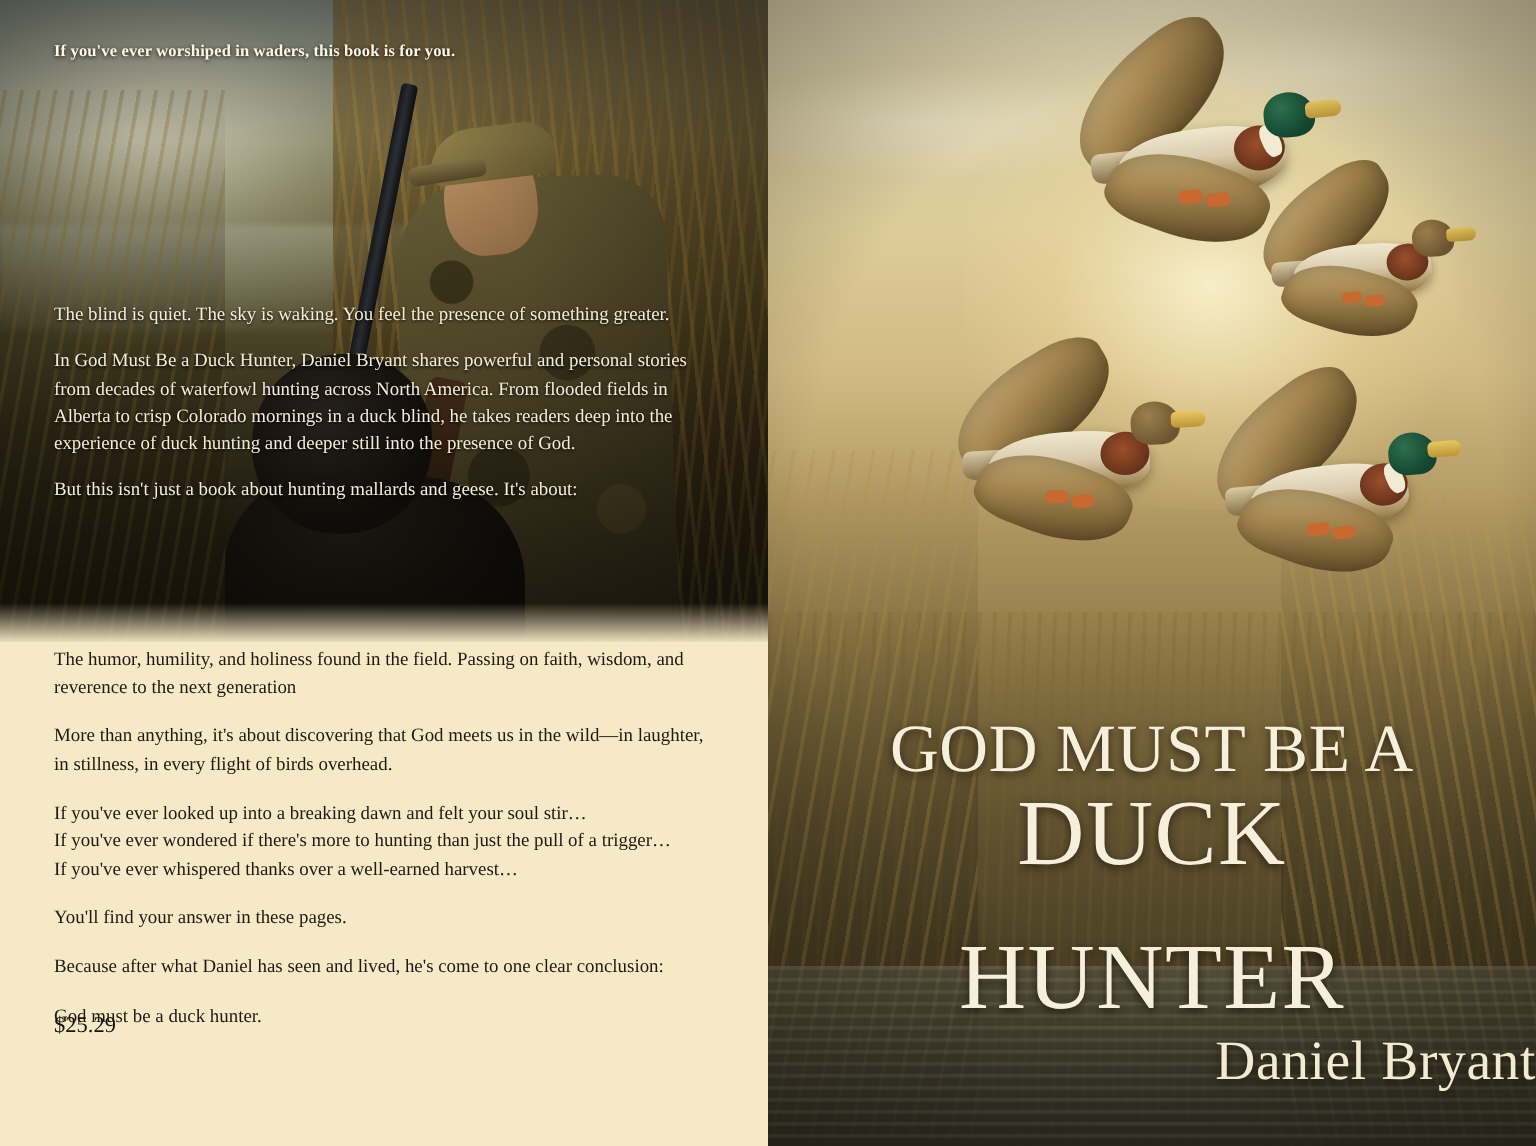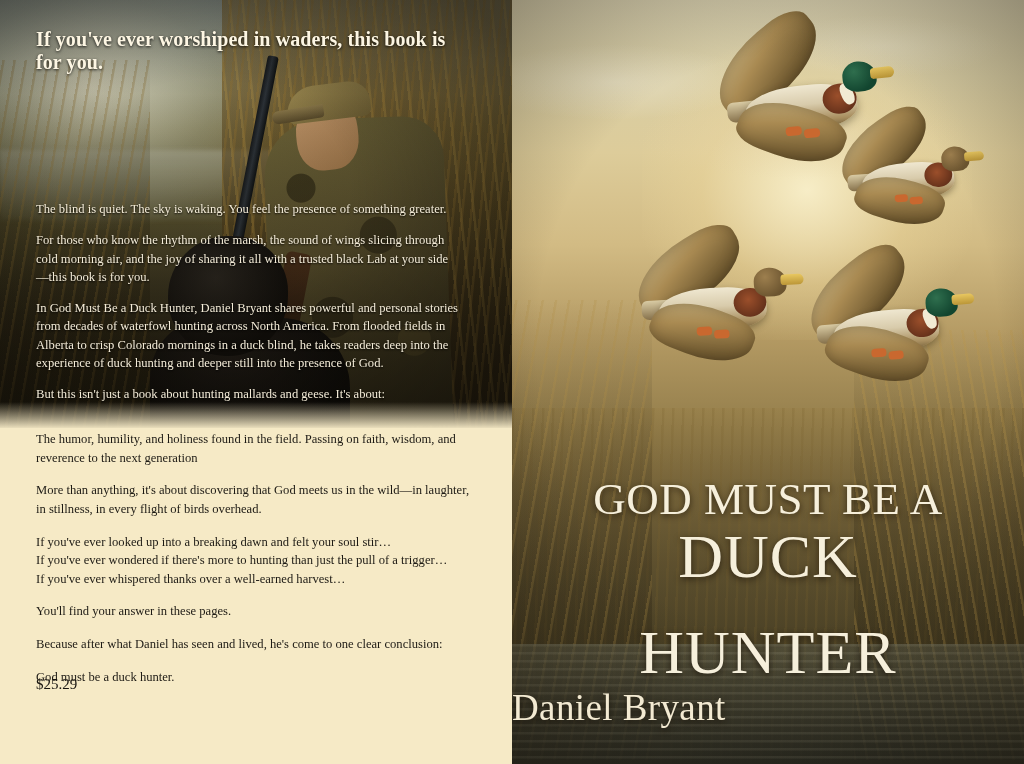--- a/index.html
+++ b/index.html
@@ -160,21 +160,21 @@
     left: 0; bottom: 0;
     width: 512px; height: 26px;
     background: linear-gradient(180deg, rgba(246,234,198,0.0), rgba(246,234,198,0.95));
   }
 
   .tagline {
     position: absolute;
     left: 36px; top: 28px;
     width: 440px;
     color: #fdf6e3;
-    font-size: 20px;
+    font-size: 11px;
     font-weight: bold;
     letter-spacing: .1px;
     text-shadow: 0 1px 3px rgba(0,0,0,0.85);
     z-index: 5;
   }
 
   .back-copy-light {
     position: absolute;
     left: 36px; top: 200px;
     width: 424px;
@@ -408,21 +408,21 @@
     display: block;
     font-size: 62px;
     letter-spacing: 1px;
     line-height: 1.05;
     margin-top: 31px;
   }
   .front-author {
     position: absolute;
     left: 0; top: 686px;
     width: 512px;
-    text-align: left;
+    text-align: right;
     color: #f3ead2;
     font-size: 37px;
     letter-spacing: .4px;
     text-shadow: 0 2px 6px rgba(25,18,8,0.8);
     z-index: 6;
   }
 </style>
 </head>
 <body>
 
@@ -445,21 +445,20 @@
       <div class="dog-body"></div>
       <div class="dog-head"></div>
       <div class="photo-vignette"></div>
       <div class="back-photo-fade"></div>
     </div>
 
     <div class="tagline">If you've ever worshiped in waders, this book is for you.</div>
 
     <div class="back-copy-light">
       <p>The blind is quiet. The sky is waking. You feel the presence of something greater.</p>
-      <p>For those who know the rhythm of the marsh, the sound of wings slicing through cold morning air, and the joy of sharing it all with a trusted black Lab at your side—this book is for you.</p>
       <p>In God Must Be a Duck Hunter, Daniel Bryant shares powerful and personal stories from decades of waterfowl hunting across North America. From flooded fields in Alberta to crisp Colorado mornings in a duck blind, he takes readers deep into the experience of  duck hunting and deeper still into the presence of God.</p>
       <p>But this isn't just a book about hunting mallards and geese. It's about:</p>
     </div>
 
     <div class="back-copy-dark">
       <p>The humor, humility, and holiness found in the field. Passing on faith, wisdom, and reverence to the next generation</p>
       <p>More than anything, it's about discovering that God meets us in the wild—in laughter, in stillness, in every flight of birds overhead.</p>
       <p>
         <span class="line">If you've ever looked up into a breaking dawn and felt your soul stir…</span>
         <span class="line">If you've ever wondered if there's more to hunting than just the pull of a trigger…</span>

